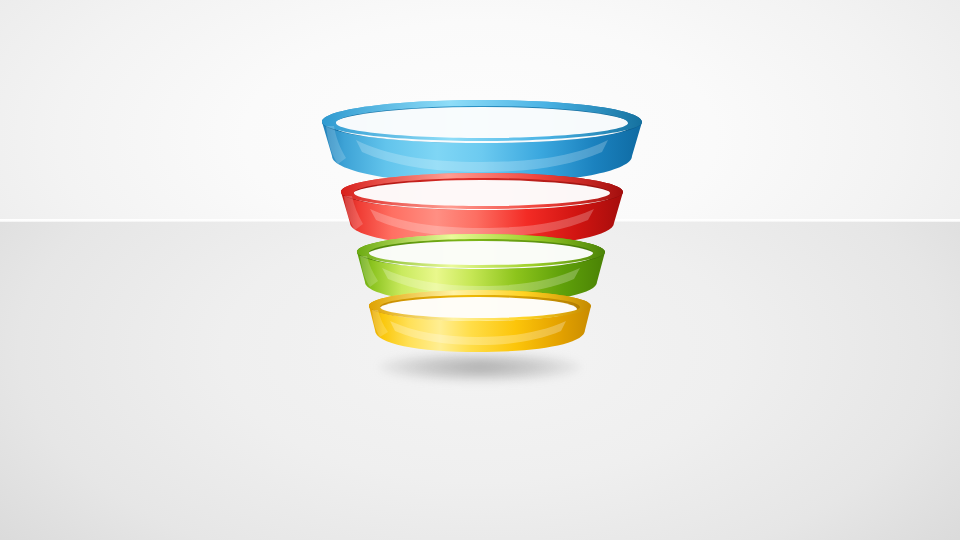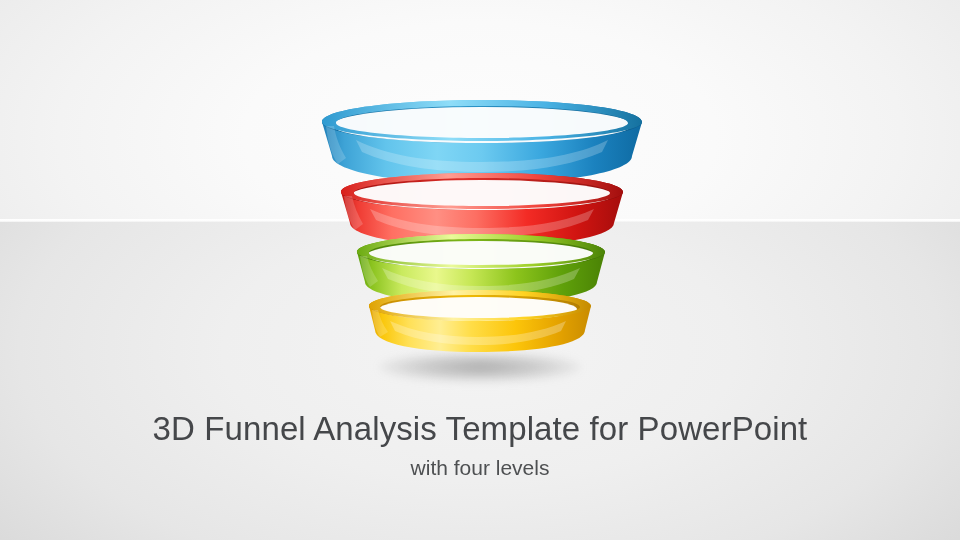--- a/index.html
+++ b/index.html
@@ -284,18 +284,14 @@
                  M114,5 C60,5 16,10 16,17 C16,23 60,28 114,28
                  C168,28 216,23 216,17 C216,10 168,5 114,5 Z" fill="url(#yellowRim)" fill-rule="evenodd"></path>
         <path d="M26,31 C50,42 80,47 114,47 C148,47 178,42 202,31
                  L197,41 C173,51 146,55 114,55 C82,55 55,51 31,41 Z" fill="#ffffff" opacity="0.26"></path>
         <path d="M8,20 C9,33 12,41 16,47 L24,42 C19,35 16,28 14,20 Z" fill="#ffffff" opacity="0.18"></path>
       </svg>
     </div>
 
   </div>
 
-  <div class="title-block">
-    <h1 class="slide-title">3D Funnel Analysis Template for PowerPoint</h1>
-    <p class="slide-subtitle">with four levels</p>
-  </div>
 
 </div>
 
 </body></html>

